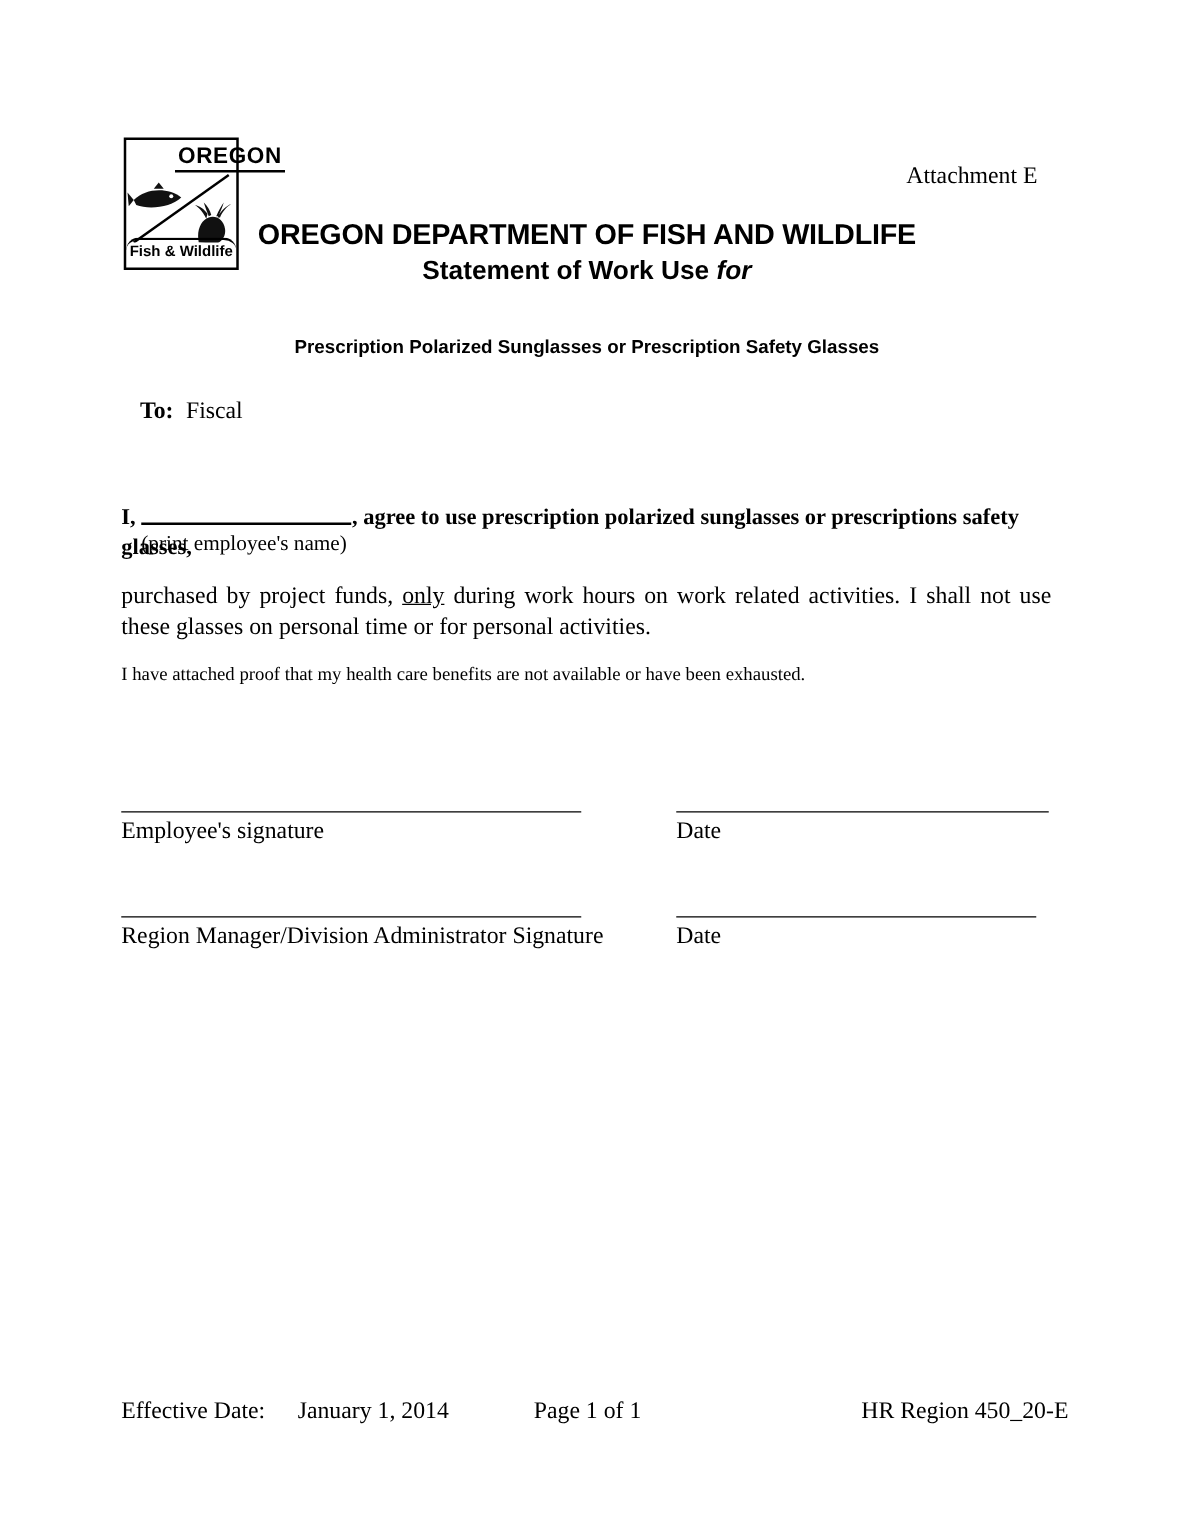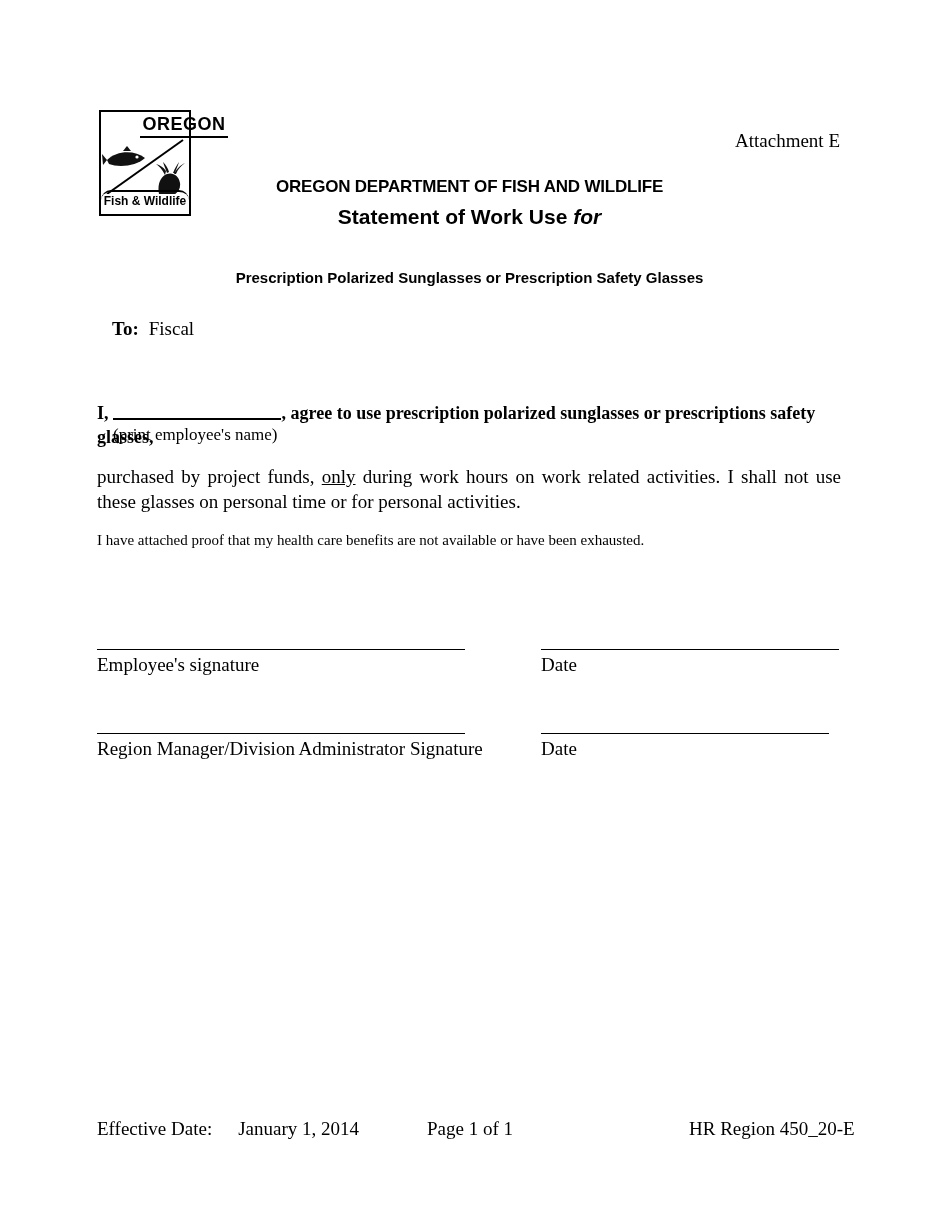--- a/index.html
+++ b/index.html
@@ -20,21 +20,21 @@
     position: absolute;
     left: 0; top: 0;
     width: 950px;
     height: 1230px;
     background: #ffffff;
   }
 
   
   .attachment-label {
     position: absolute;
-    right: 110px;
+    right: 120px;
     top: 130px;
     font-size: 19px;
     font-family: "Liberation Serif", serif;
     white-space: nowrap;
   }
 
   .logo {
     position: absolute;
     left: 99px;
     top: 110px;
@@ -87,21 +87,21 @@
   .title-block {
     position: absolute;
     left: 99px;
     right: 110px;
     top: 172px;
     text-align: center;
     font-family: "Liberation Sans", sans-serif;
     font-weight: bold;
   }
   .title-line1 {
-    font-size: 17px;
+    font-size: 23px;
     line-height: 30px;
     letter-spacing: -0.2px;
   }
   .title-line2 {
     font-size: 21px;
     line-height: 30px;
   }
   .title-line2 .ital {
     font-style: italic;
     font-weight: bold;

